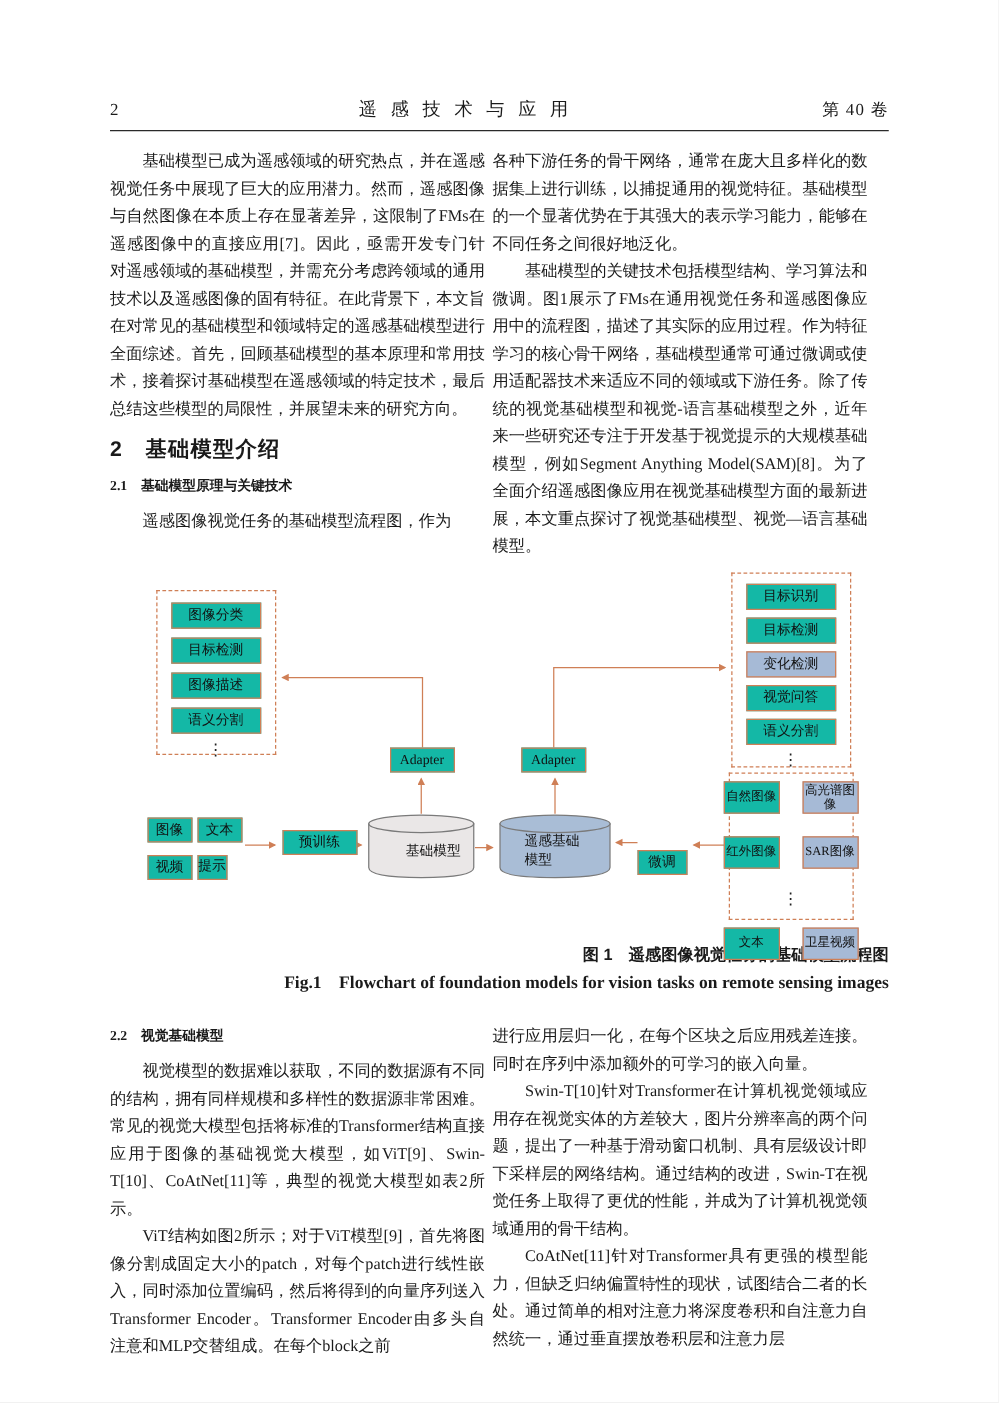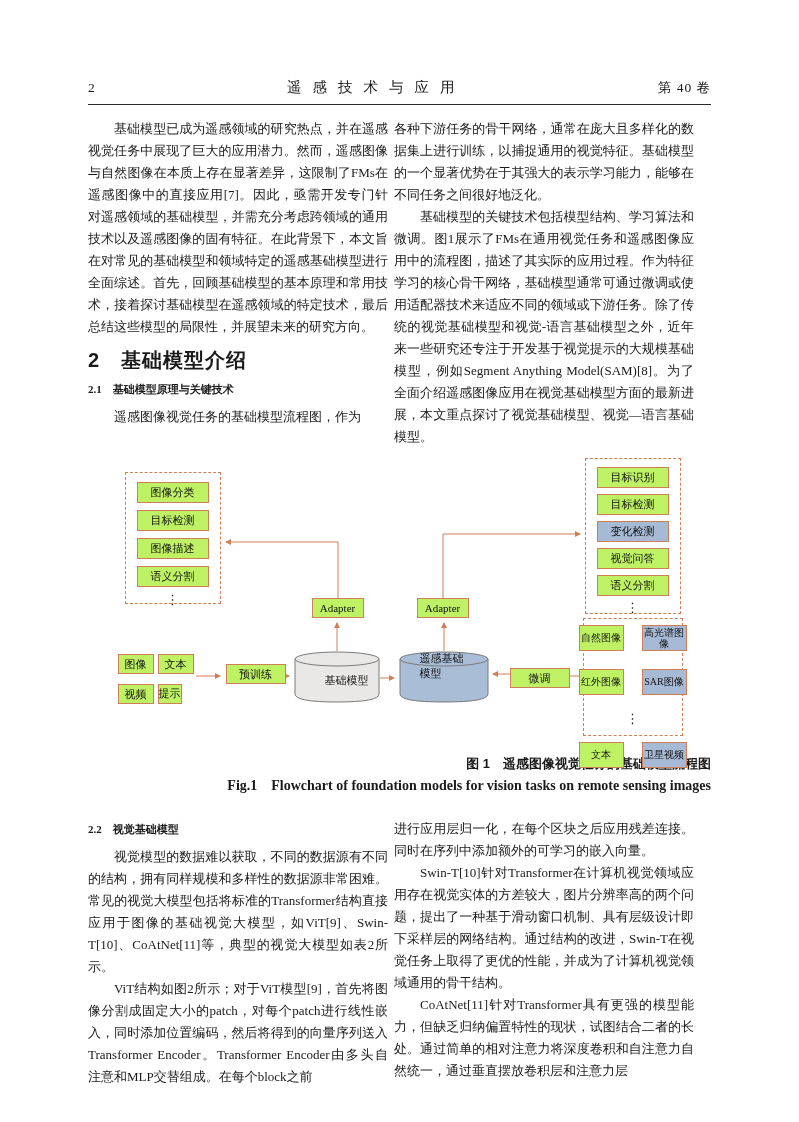--- a/index.html
+++ b/index.html
@@ -13,29 +13,29 @@
                  font-size:13.5px; padding-bottom:7px; border-bottom:1.2px solid #2a2a2a; }
   .page-header .journal { letter-spacing:11px; font-size:14.5px; }
   .page-header .vol { letter-spacing:1px; }
 
   
   .cols { display:flex; gap:6px; margin-top:13px; }
   .col { width:300px; font-size:13px; line-height:22px; text-align:justify; }
   .col p { margin:0; }
   p.indent { text-indent:2em; }
   h2.sec { font-family:"Liberation Sans","DejaVu Sans",sans-serif; font-weight:600;
-           font-size:20px; margin:11px 0 7px 0; letter-spacing:1px; }
+           font-size:17px; margin:11px 0 7px 0; letter-spacing:1px; }
   h3.subsec { font-family:Liberation Serif, serif; font-weight:700;
               font-size:11px; margin:7px 0 6px 0; }
 
   
   .figure-block { margin-top:8px; }
   .fig-canvas { position:relative; width:620px; height:290px; margin:0 auto; }
   .fig-canvas svg.flow { position:absolute; left:0; top:0; z-index:0; }
-  .fbox { position:absolute; z-index:1; border:1px solid #cf7f56; background:#bef264;
+  .fbox { position:absolute; z-index:1; border:1px solid #cf7f56; background:#14b8a6;
           display:flex; align-items:center; justify-content:center; text-align:center;
           font-size:11px; line-height:1.15; color:#111; }
   .fbox.hl { background:#a6bad6; }
   .fgroup { position:absolute; z-index:1; border:1px dashed #cf7f56; background:transparent; }
   .fgroup .fbox { position:static; }
   .fgroup.vlist { display:flex; flex-direction:column; align-items:center; gap:7px; padding-top:9px; }
   .vlist .fbox { width:72px; height:21px; flex:0 0 auto; }
   .fdots { font-size:13px; line-height:11px; color:#222; text-align:center; }
   .fgroup.grid2 { display:grid; grid-template-columns:45px 45px; gap:18px;
                   justify-content:center; align-content:start; padding-top:6px; }
@@ -110,23 +110,23 @@
       <div class="fbox" style="left:68px; top:198px; width:36px; height:20px;">文本</div>
       <div class="fbox" style="left:28px; top:228px; width:36px; height:20px;">视频</div>
       <div class="fbox" style="left:68px; top:228px; width:24px; height:20px;font-family:Liberation Mono, monospace;">提示</div>
 
       <div class="fbox" style="left:136px; top:208px; width:60px; height:20px;text-align:right;">预训练</div>
 
       <div class="fbox" style="left:222px; top:142px; width:52px; height:20px;">Adapter</div>
       <div class="fbox" style="left:327px; top:142px; width:52px; height:20px;">Adapter</div>
 
       <div class="cyl-label" style="left:205px; top:206px; width:84px; height:36px;">基础模型</div>
-      <div class="cyl-label" style="left:310px; top:192px; width:68px; height:36px;">遥感基础模型</div>
+      <div class="cyl-label" style="left:310px; top:206px; width:68px; height:36px;">遥感基础模型</div>
 
-      <div class="fbox" style="left:420px; top:212px; width:60px; height:20px;">微调</div>
+      <div class="fbox" style="left:420px; top:224px; width:40px; height:20px;">微调</div>
 
       <div class="fgroup vlist" style="left:495px; top:2px; width:96px; height:156px; padding-top:8px; gap:6px;">
         <div class="fbox">目标识别</div>
         <div class="fbox">目标检测</div>
         <div class="fbox hl">变化检测</div>
         <div class="fbox">视觉问答</div>
         <div class="fbox">语义分割</div>
         <div class="fdots">⋮</div>
       </div>
 

